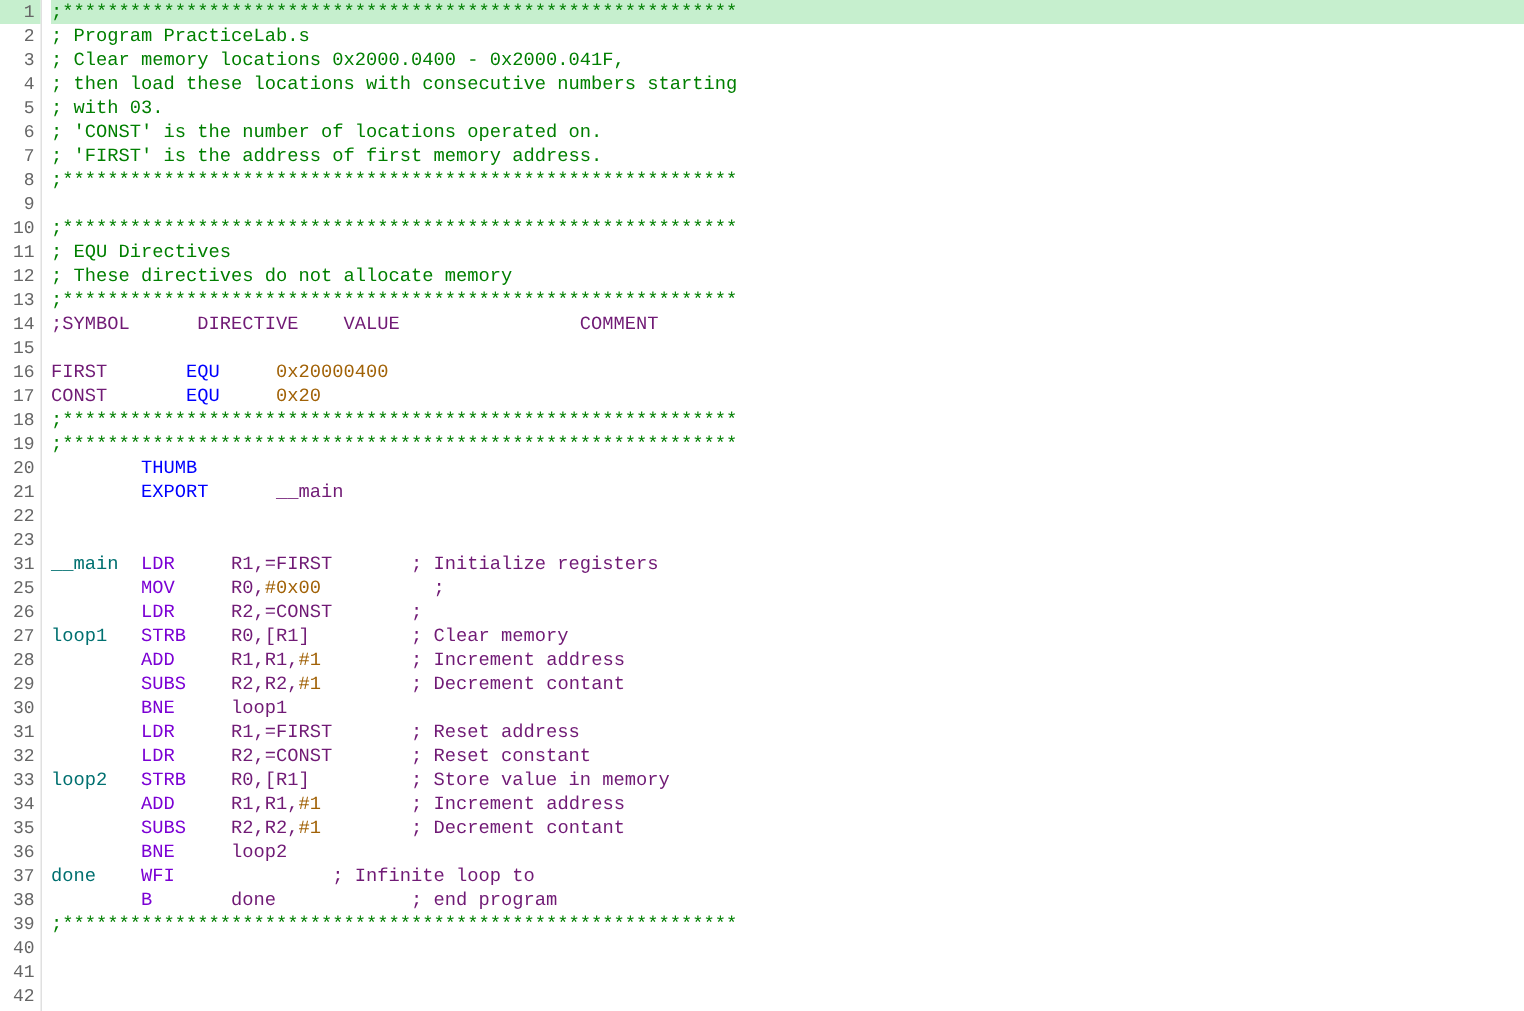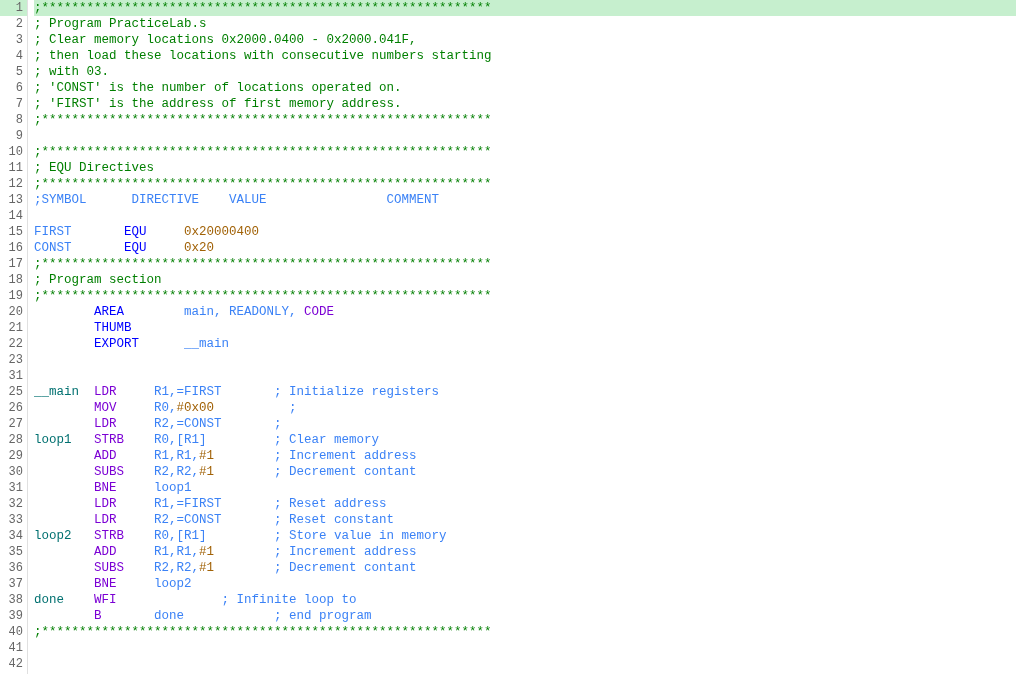--- a/index.html
+++ b/index.html
@@ -49,21 +49,21 @@
       font-size: 12.5px;
     }
     .code-line.highlighted {
       background: #c6efce;
     }
     
     .c-green { color: #007f00; }   
     .c-blue { color: #0000ff; }    
     .c-red { color: #a16207; }     
     .c-purple { color: #7B00D4; }  
-    .c-black { color: #3b82f6; }
+    .c-black { color: #701a75; }
     .c-teal { color: #007070; }    
   </style>
 </head>
 <body>
 
 <div class="editor">
   <div class="line-numbers" id="line-numbers">
       <span class="line-number highlighted">1</span>
       <span class="line-number">2</span>
       <span class="line-number">3</span>
@@ -113,29 +113,28 @@
       <span class="code-line"><span class="c-green">; Program PracticeLab.s</span></span>
       <span class="code-line"><span class="c-green">; Clear memory locations 0x2000.0400 - 0x2000.041F,</span></span>
       <span class="code-line"><span class="c-green">; then load these locations with consecutive numbers starting</span></span>
       <span class="code-line"><span class="c-green">; with 03.</span></span>
       <span class="code-line"><span class="c-green">; 'CONST' is the number of locations operated on.</span></span>
       <span class="code-line"><span class="c-green">; 'FIRST' is the address of first memory address.</span></span>
       <span class="code-line"><span class="c-green">;************************************************************</span></span>
       <span class="code-line"><span class="c-black"></span></span>
       <span class="code-line"><span class="c-green">;************************************************************</span></span>
       <span class="code-line"><span class="c-green">; EQU Directives</span></span>
+      <span class="code-line"><span class="c-green">; These directives do not allocate memory</span></span>
       <span class="code-line"><span class="c-green">;************************************************************</span></span>
       <span class="code-line"><span class="c-black">;SYMBOL      DIRECTIVE    VALUE                COMMENT</span></span>
       <span class="code-line"><span class="c-black"></span></span>
       <span class="code-line"><span class="c-black">FIRST       </span><span class="c-blue">EQU</span><span class="c-black">     </span><span class="c-red">0x20000400</span></span>
       <span class="code-line"><span class="c-black">CONST       </span><span class="c-blue">EQU</span><span class="c-black">     </span><span class="c-red">0x20</span></span>
       <span class="code-line"><span class="c-green">;************************************************************</span></span>
-      <span class="code-line"><span class="c-green">; Program section</span></span>
       <span class="code-line"><span class="c-green">;************************************************************</span></span>
-      <span class="code-line"><span class="c-black">        </span><span class="c-blue">AREA</span><span class="c-black">        main, READONLY, </span><span class="c-purple">CODE</span></span>
       <span class="code-line"><span class="c-black">        </span><span class="c-blue">THUMB</span></span>
       <span class="code-line"><span class="c-black">        </span><span class="c-blue">EXPORT</span><span class="c-black">      __main</span></span>
       <span class="code-line"><span class="c-black"></span></span>
       <span class="code-line"><span class="c-black"></span></span>
       <span class="code-line"><span class="c-teal">__main  </span><span class="c-purple">LDR</span><span class="c-black">     R1,=FIRST       ; Initialize registers</span></span>
       <span class="code-line"><span class="c-black">        </span><span class="c-purple">MOV</span><span class="c-black">     R0,</span><span class="c-red">#0x00</span><span class="c-black">          ;</span></span>
       <span class="code-line"><span class="c-black">        </span><span class="c-purple">LDR</span><span class="c-black">     R2,=CONST       ;</span></span>
       <span class="code-line"><span class="c-teal">loop1   </span><span class="c-purple">STRB</span><span class="c-black">    R0,[R1]         ; Clear memory</span></span>
       <span class="code-line"><span class="c-black">        </span><span class="c-purple">ADD</span><span class="c-black">     R1,R1,</span><span class="c-red">#1</span><span class="c-black">        ; Increment address</span></span>
       <span class="code-line"><span class="c-black">        </span><span class="c-purple">SUBS</span><span class="c-black">    R2,R2,</span><span class="c-red">#1</span><span class="c-black">        ; Decrement contant</span></span>

